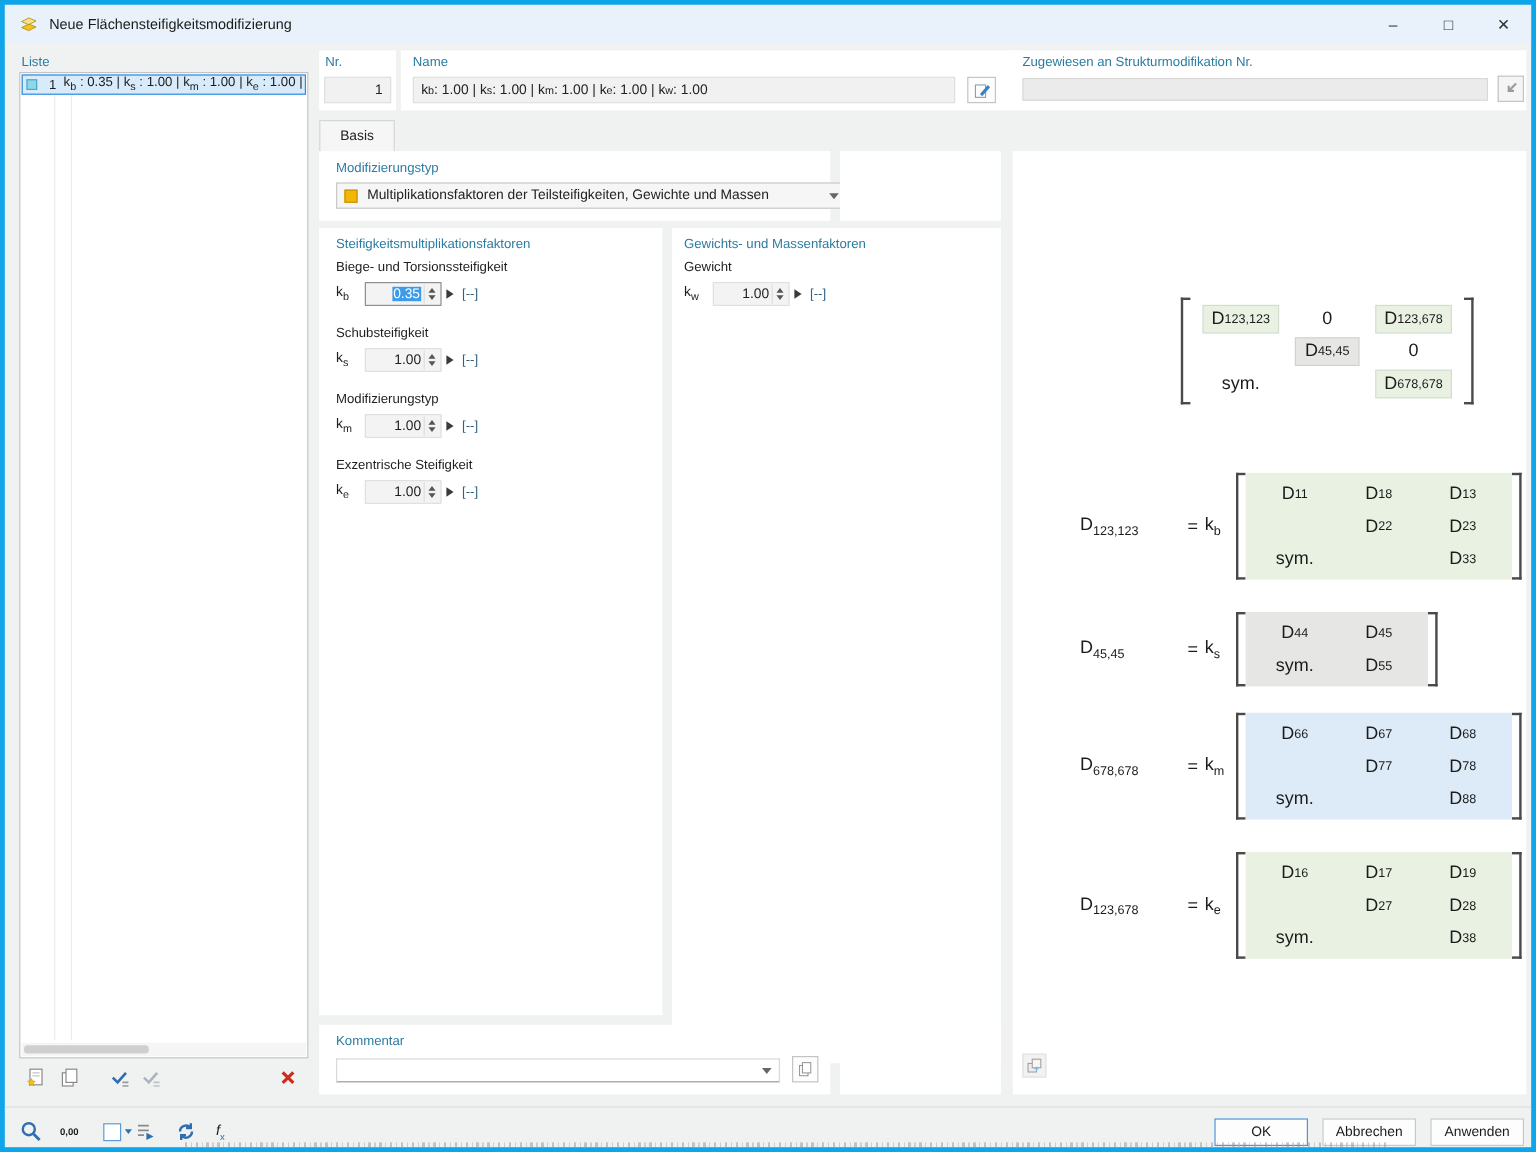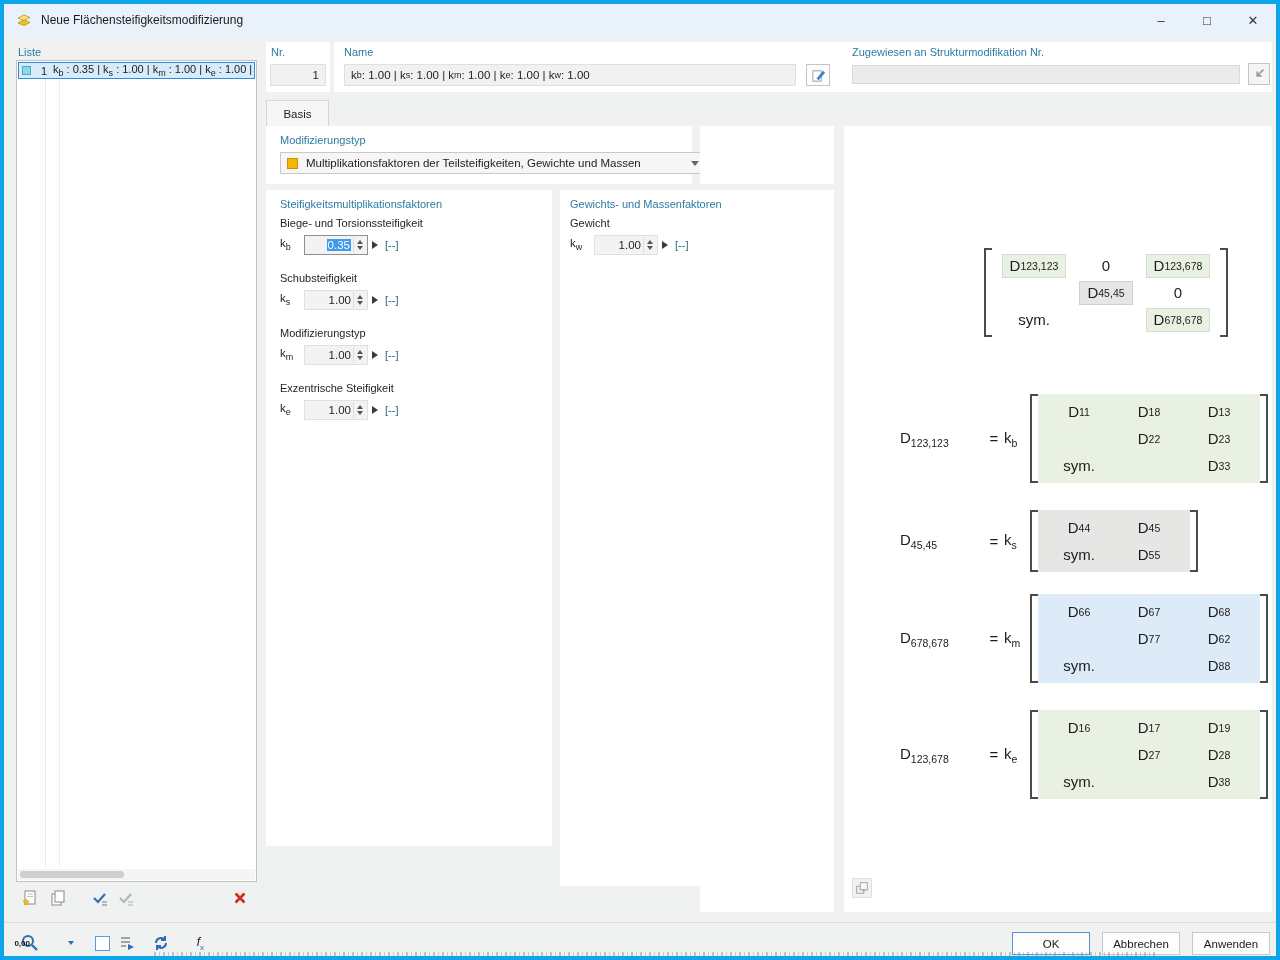--- a/index.html
+++ b/index.html
@@ -73,21 +73,21 @@
   .equation { position:absolute; left:20px; display:flex; align-items:center; font-size:15px; color:#1c1c1c; }
   .eq-lhs { width:84px; flex:none;margin-left:36px; }
   .eq-lhs sub, .eq-factor sub { font-size:10.5px; }
   .eq-eq { width:20px; text-align:center; flex:none; }
   .eq-factor { width:26px; flex:none; }
 
   
   .divider { position:absolute; left:0; right:0; top:918px; height:1px; background:#dcdcdc; }
   .btn { position:absolute; height:23px; width:78px; background:#fdfdfd; border:1px solid #c8c8c8; font-size:11.5px; color:#1a1a1a; font-family:"Liberation Sans",sans-serif; }
   .btn.default { border-color:#4f94d4; }
-  .sbtn { position:absolute; width:24px; height:24px; background:transparent; border:0; padding:0; display:flex; align-items:center; justify-content:flex-end;gap:36px; }
+  .sbtn { position:absolute; width:24px; height:24px; background:transparent; border:0; padding:0; display:flex; align-items:center; justify-content:space-between;gap:36px; }
   .dec { font-size:8px; font-weight:bold; color:#1a1a1a; }
   .colorbox { width:15px; height:15px; background:#fff; border:1px solid #5b9bd5; }
   .fx { font-size:12px; font-style:italic; color:#1a1a1a; }
   .fxsub { font-size:8px; color:#2f6fb0; }
   .bg-text-strip { position:absolute; left:150px; right:120px; bottom:0; height:4px; opacity:.55;
      background:repeating-linear-gradient(90deg,#9a9a9a 0 2px, transparent 2px 5px, #b0b0b0 5px 6px, transparent 6px 9px); }
 </style>
 </head>
 <body>
 
@@ -422,21 +422,21 @@
               <span>D</span>
               <sub>68</sub>
             </div>
             <div class="mx-cell"></div>
             <div class="mx-cell">
               <span>D</span>
               <sub>77</sub>
             </div>
             <div class="mx-cell">
               <span>D</span>
-              <sub>62</sub>
+              <sub>78</sub>
             </div>
             <div class="mx-cell">sym.</div>
             <div class="mx-cell"></div>
             <div class="mx-cell">
               <span>D</span>
               <sub>88</sub>
             </div>
           </div>
           <div class="br r"></div>
         </div>
@@ -483,20 +483,33 @@
 
     <button class="icon-btn" style="position:absolute;left:8px;top:752px;width:20px;height:20px;background:#f2f2f2;border:1px solid #e0e0e0">
       <svg width="16" height="16" viewBox="0 0 18 18">
         <rect x="3" y="7" width="8" height="8" fill="#ececec" stroke="#a0a0a0"></rect>
         <rect x="7" y="3" width="8" height="8" fill="#f6f6f6" stroke="#a0a0a0"></rect>
         <path d="M9 12 h4 M11 10 v4" stroke="#7fb2d9" fill="none"></path>
       </svg>
     </button>
   </div>
 
+  <div class="panel" style="left:262px;top:850px;width:426px;height:58px">
+    <div class="sec-label" style="left:14px;top:8px">Kommentar</div>
+    <div class="combo" style="left:14px;top:28px;width:370px;height:20px">
+      <span class="combo-text"></span>
+      <span class="caret"></span>
+    </div>
+    <button class="mini-btn" style="left:394px;top:26px;width:22px;height:22px">
+      <svg width="14" height="14" viewBox="0 0 18 18">
+        <rect x="3" y="5" width="9" height="11" fill="#fff" stroke="#8a8a8a"></rect>
+        <rect x="6" y="2" width="9" height="11" fill="#fff" stroke="#8a8a8a"></rect>
+      </svg>
+    </button>
+  </div>
   <div class="panel" style="left:696px;top:850px;width:134px;height:58px"></div>
 
   <div class="divider"></div>
 
   <button class="sbtn" style="left:12px;top:927px">
     <svg width="20" height="20" viewBox="0 0 20 20">
       <circle cx="8" cy="8" r="5" fill="none" stroke="#2f6fb0" stroke-width="2"></circle>
       <line x1="12" y1="12" x2="17" y2="17" stroke="#2f6fb0" stroke-width="2.4"></line>
     </svg>
   </button>

